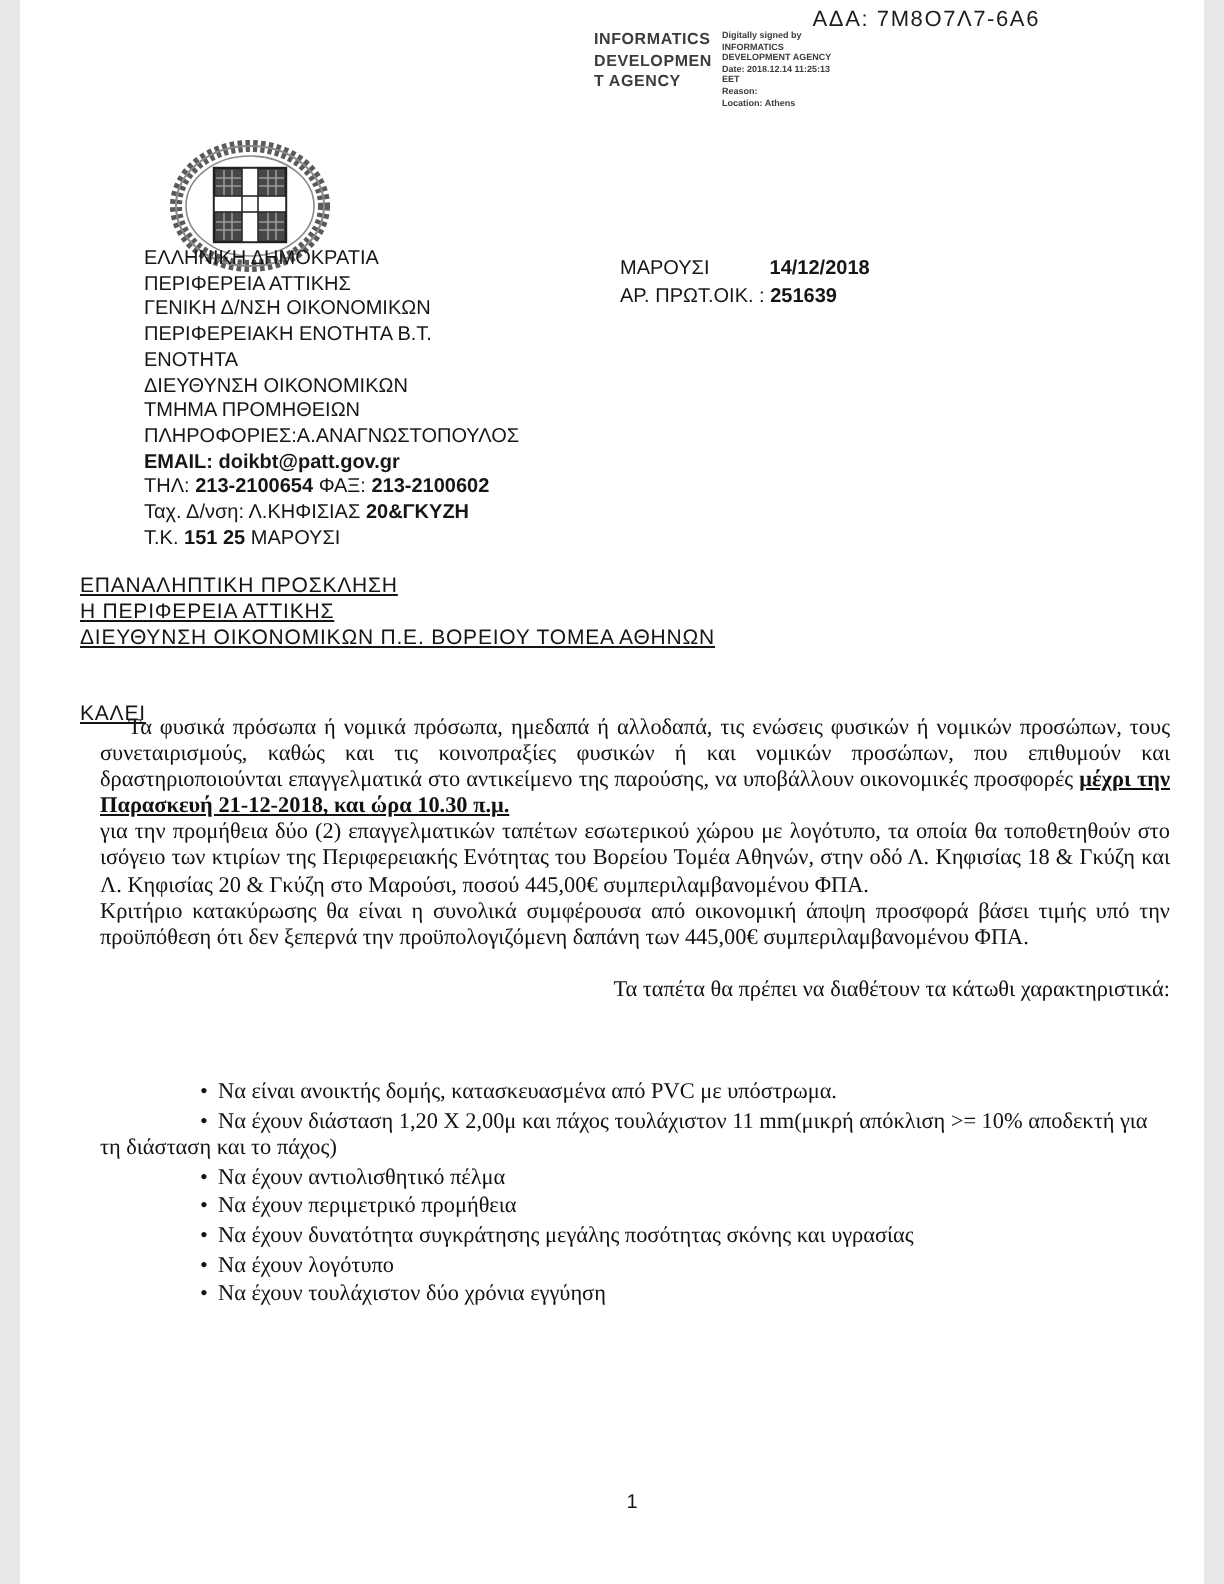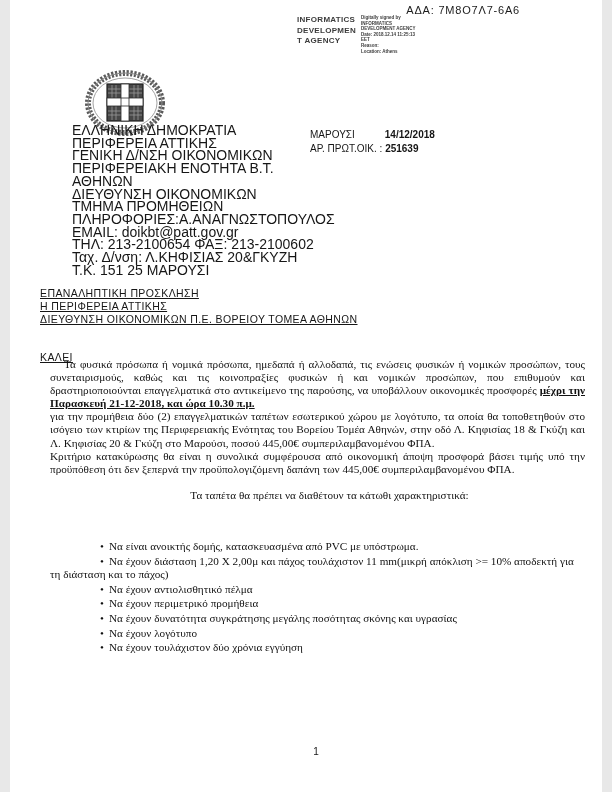--- a/index.html
+++ b/index.html
@@ -29,24 +29,24 @@
     font-family: "Liberation Sans", "DejaVu Sans", sans-serif;
     font-size: 4.5px; font-weight: bold; line-height: 5.6px;
     color: #3c3c3c; white-space: nowrap;
   }
 
   .emblem { position: absolute; left: 74px; top: 70px; }
 
   .sender {
     position: absolute; left: 62px; top: 124px;
     font-family: "Liberation Sans", "DejaVu Sans", sans-serif;
-    font-size: 14px; line-height: 12.7px; color:#161616;
+    font-size: 10px; line-height: 12.7px; color:#161616;
     white-space: nowrap;
   }
-  .sender .b { font-weight: normal; }
+  .sender .b { font-weight: bold; }
 
   .protocol {
     position: absolute; left: 300px; top: 128px;
     font-family: "Liberation Sans", "DejaVu Sans", sans-serif;
     font-size: 10px; line-height: 13.5px; color:#161616; white-space: nowrap;
   }
   .protocol .lab { display:inline-block; width:72px; }
   .protocol .b { font-weight: bold; }
 
   .title-block {
@@ -57,21 +57,21 @@
   .title-block .u { text-decoration: underline; }
   .title-block .call-line { margin-top: 25px; }
 
   .body-block {
     position: absolute; left: 40px; top: 358px; width: 535px;
     font-size: 11.2px; line-height: 13.1px; text-align: justify; color:#111;
   }
   .body-block p { margin: 0; }
   .body-block .indent { text-indent: 14px; }
   .deadline { font-weight: bold; text-decoration: underline; }
-  .body-block .gap-above { margin-top: 13px; text-align: center; margin-left: 24px; }
+  .body-block .gap-above { margin-top: 13px; text-align: right; margin-left: 24px; }
 
   .req-list {
     position: absolute; left: 40px; top: 540px; width: 535px;
     font-size: 11.2px; line-height: 13.2px; color:#111;
   }
   .req-item { margin: 0 0 1.5px 0; text-indent: 25px; }
   .req-item .dot::before { content: "\2022"; display: inline-block; width: 34px; }
   .req-item .txt { text-indent: 0; margin-top: 12px; }
 
   .page-number {
@@ -126,21 +126,21 @@
       <rect x="37" y="14" width="8" height="37" fill="none" stroke="#2a2a2a" stroke-width="0.8"></rect>
       <rect x="23" y="28" width="36" height="8" fill="none" stroke="#2a2a2a" stroke-width="0.8"></rect>
     </svg>
   </div>
 
   <div class="sender">
     <div>ΕΛΛΗΝΙΚΗ ΔΗΜΟΚΡΑΤΙΑ</div>
     <div>ΠΕΡΙΦΕΡΕΙΑ ΑΤΤΙΚΗΣ</div>
     <div>ΓΕΝΙΚΗ Δ/ΝΣΗ ΟΙΚΟΝΟΜΙΚΩΝ</div>
     <div>ΠΕΡΙΦΕΡΕΙΑΚΗ ΕΝΟΤΗΤΑ Β.Τ.</div>
-    <div>ΑΘΗΝΩΝ</div>
+    <div>ΕΝΟΤΗΤΑ</div>
     <div>ΔΙΕΥΘΥΝΣΗ ΟΙΚΟΝΟΜΙΚΩΝ</div>
     <div>ΤΜΗΜΑ ΠΡΟΜΗΘΕΙΩΝ</div>
     <div>ΠΛΗΡΟΦΟΡΙΕΣ:Α.ΑΝΑΓΝΩΣΤΟΠΟΥΛΟΣ</div>
     <div class="b">
       <span>EMAIL:</span>
       <span>doikbt@patt.gov.gr</span>
     </div>
     <div>
       <span>ΤΗΛ:</span>
       <span class="b">213-2100654</span>

